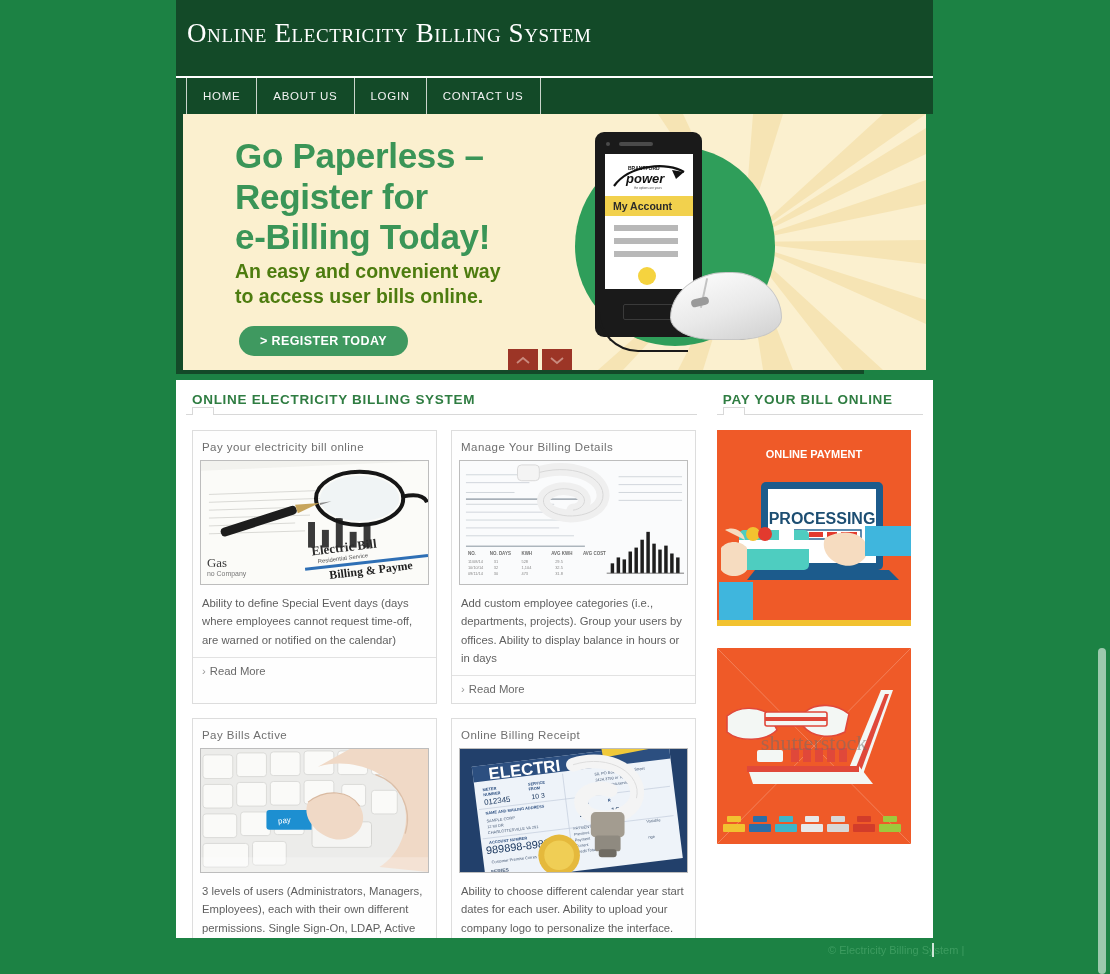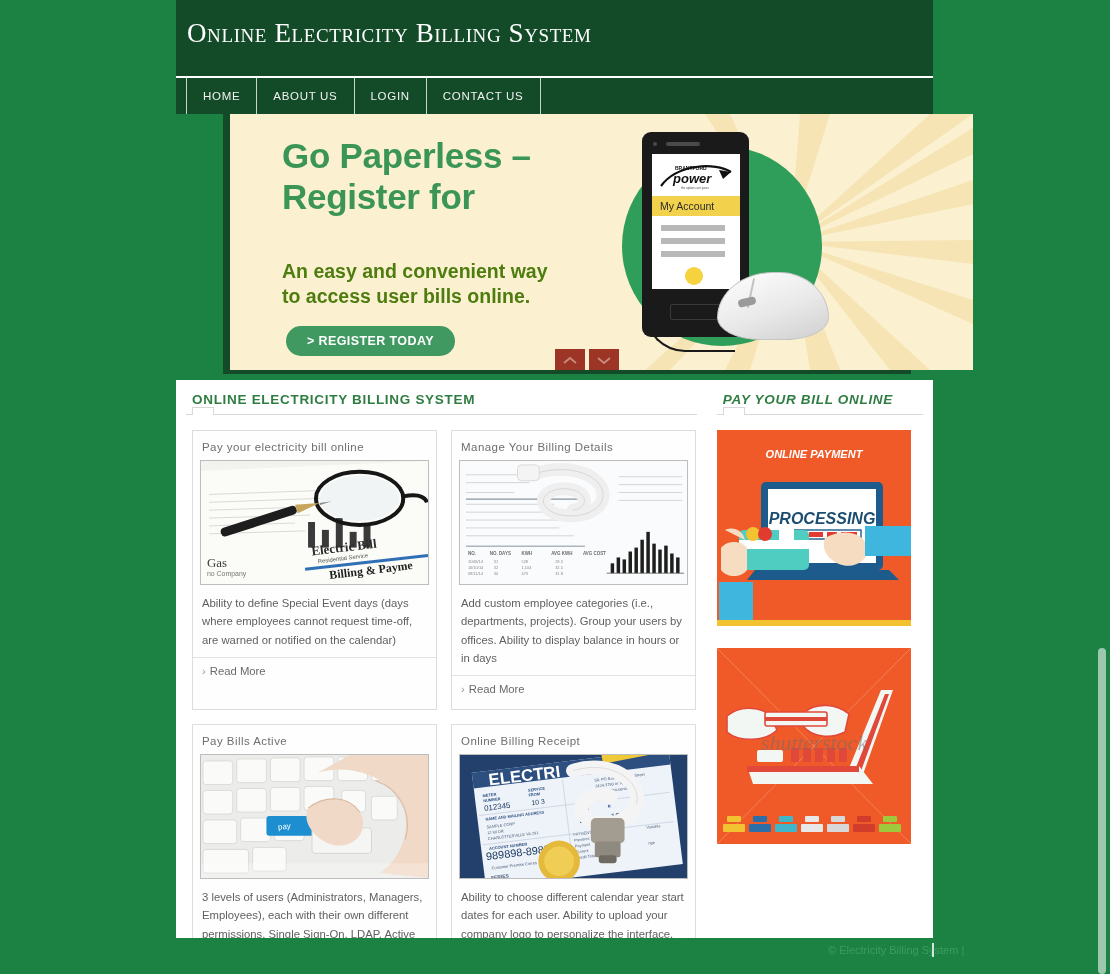--- a/index.html
+++ b/index.html
@@ -51,21 +51,20 @@
   }
   .nav-item:first-child { border-left: 1px solid #c9d4cb; margin-left: 10px; }
   .nav-spacer { flex: 1; }
 
   
   .banner-wrap {
     position: absolute; left: 176px; top: 114px;
     width: 688px; height: 260px;
     background: #134a28;
     padding: 0 7px;
-    margin-left: 47px;
   }
   .banner {
     position: relative;
     width: 743px; height: 256px;
     background: #fbf0cf;
     overflow: hidden;
   }
   .rays { position: absolute; inset: 0; }
   .green-circle {
     position: absolute; left: 392px; top: 32px;
@@ -92,21 +91,21 @@
   .phone {
     position: absolute; left: 412px; top: 18px;
     width: 107px; height: 205px;
     background: #1a1a1a; border-radius: 9px;
   }
   .phone-cam { position:absolute; left:11px; top:10px; width:4px; height:4px; border-radius:50%; background:#4a4a4a;}
   .phone-spk { position:absolute; left:24px; top:10px; width:34px; height:4px; border-radius:2px; background:#4a4a4a;}
   .phone-screen { position:absolute; left:10px; top:22px; width:88px; height:135px; background:#ffffff;padding-left:35px;}
   .pw-logo { position:absolute; left:5px; top:6px; width:78px; height:32px; }
   .pw-band { position:absolute; left:0; top:42px; width:88px; height:20px; background:#f2d14d;
-             color:#2b2b2b; font-size:10.5px; font-weight:normal; display:flex; align-items:center; padding-left:8px;}
+             color:#2b2b2b; font-size:10.5px; font-weight:bold; display:flex; align-items:center; padding-left:8px;}
   .pw-line { position:absolute; left:9px; height:6px; width:64px; background:#b8b8b8;}
   .pw-dot { position:absolute; left:33px; top:113px; width:18px; height:18px; border-radius:50%; background:#f5d33f;}
   .phone-home { position:absolute; left:28px; top:172px; width:50px; height:16px; border:1.5px solid #3a3a3a; border-radius:2px;}
   .mouse {
     position: absolute; left: 487px; top: 158px;
     width: 112px; height: 68px;
     background: linear-gradient(160deg,#ffffff 0%, #e9e9e9 55%, #cfcfcf 100%);
     border-radius: 52% 46% 40% 40% / 70% 70% 34% 34%;
     border: 1px solid #c6c6c6;
   }
@@ -123,21 +122,21 @@
 
   
   .content {
     position: absolute; left: 176px; top: 380px;
     width: 757px; height: 558px;
     background: #ffffff;
     padding: 12px 10px 0 10px;
     display: flex;
   }
   .main-col { width: 520px; }
-  .side-col { width: 210px; margin-left: 20px; font-style: italic; }
+  .side-col { width: 210px; margin-left: 20px; }
 
   .sec-head {
     color: #2f7d42;
     font-size: 13.5px;
     font-weight: bold;
     letter-spacing: .7px;
     padding-left: 6px;
   }
   .sec-rule {
     position: relative;
@@ -148,21 +147,21 @@
     width: 20px; height: 7px;
     border-left:1px solid #d8d8d8; border-top:1px solid #d8d8d8; border-right:1px solid #d8d8d8;
     background:#fff;
   }
 
   .cards { display: flex; flex-wrap: wrap; gap: 14px; margin-top: 15px; padding-left: 6px;}
   .card {
     width: 245px;
     border: 1px solid #dddddd;
     background: #fefefe;
-    padding: 7px 7px 6px 7px;
+    padding: 7px 7px 0 7px;
   }
   .card-title {
     font-size: 11.5px; color: #6f6f6f; letter-spacing: .45px;
     padding: 3px 2px 7px 2px;
   }
   .card-img {
     width: 229px; height: 125px;
     border: 1px solid #bdbdbd;
     overflow: hidden; position: relative;
     background: #e9eef2;
@@ -244,20 +243,21 @@
           <polygon points="560,128 600,0 570,0"></polygon>
           <polygon points="560,128 500,0 475,0"></polygon>
         </g>
       </svg>
 
       <div class="green-circle"></div>
 
       <div class="bn-h1">
         <div>Go Paperless –</div>
         <div>Register for</div>
+        <div>e-Billing Today!</div>
       </div>
       <div class="bn-sub">
         <div>An easy and convenient way</div>
         <div>to access user bills online.</div>
       </div>
       <div class="bn-btn">&gt; REGISTER TODAY</div>
 
       <div class="phone">
         <div class="phone-cam"></div>
         <div class="phone-spk"></div>

